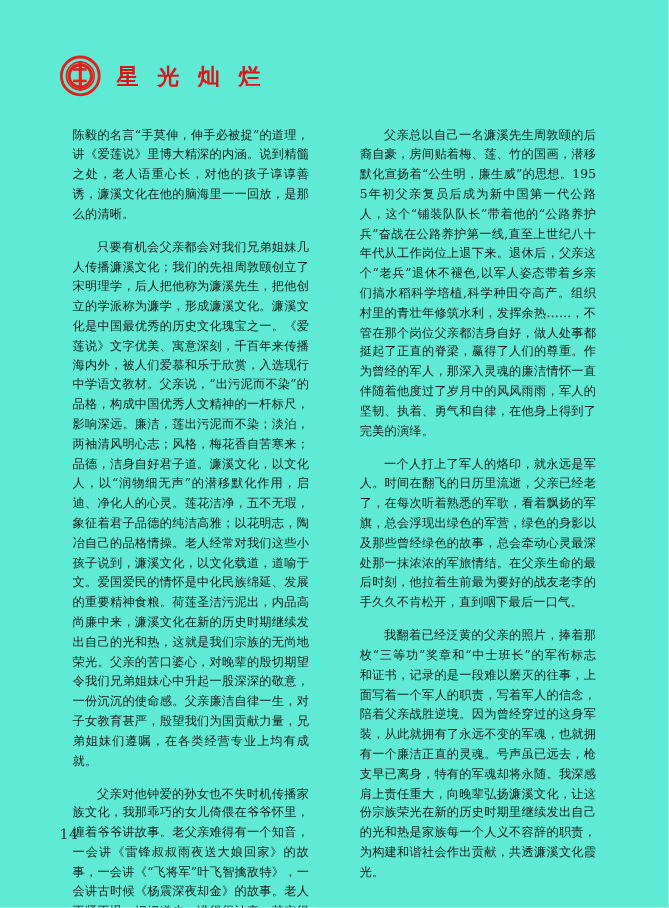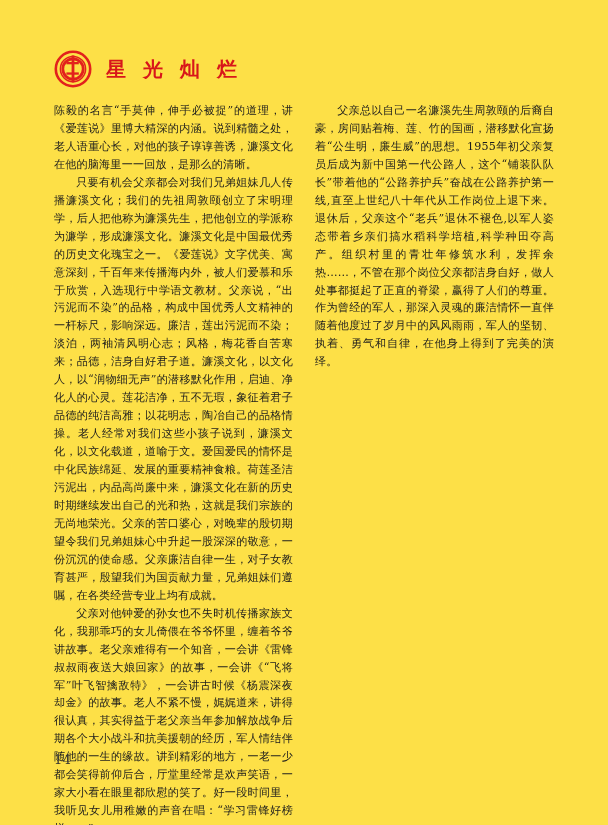--- a/index.html
+++ b/index.html
@@ -15,21 +15,21 @@
     overflow: hidden;
     position: relative;
   }
 
   .page {
     position: absolute;
     left: 0;
     top: 0;
     width: 608px;
     height: 825px;
-    background: #fde047;
+    background: #5eead4;
     box-sizing: border-box;
   }
 
   
   .masthead {
     position: absolute;
     left: 54px;
     top: 46px;
     height: 46px;
     display: flex;
@@ -63,21 +63,21 @@
     width: 500px;
     display: flex;
     gap: 22px;
   }
   .col {
     width: 239px;
     flex: 0 0 239px;
   }
 
   .col p {
-    margin: 0;
+    margin: 12px;
     font-family: "DejaVu Serif", "Liberation Serif", serif;
     font-size: 11.1px;
     line-height: 17.95px;
     text-align: justify;
     text-justify: inter-ideograph;
     letter-spacing: 0.18px;
     color: #1c1c1c;
     word-break: break-all;
   }
   .col p.indent {
@@ -121,19 +121,21 @@
   <div class="columns">
 
     <div class="col">
       <p>陈毅的名言“手莫伸，伸手必被捉”的道理，讲《爱莲说》里博大精深的内涵。说到精髓之处，老人语重心长，对他的孩子谆谆善诱，濂溪文化在他的脑海里一一回放，是那么的清晰。</p>
       <p class="indent">只要有机会父亲都会对我们兄弟姐妹几人传播濂溪文化；我们的先祖周敦颐创立了宋明理学，后人把他称为濂溪先生，把他创立的学派称为濂学，形成濂溪文化。濂溪文化是中国最优秀的历史文化瑰宝之一。《爱莲说》文字优美、寓意深刻，千百年来传播海内外，被人们爱慕和乐于欣赏，入选现行中学语文教材。父亲说，“出污泥而不染”的品格，构成中国优秀人文精神的一杆标尺，影响深远。廉洁，莲出污泥而不染；淡泊，两袖清风明心志；风格，梅花香自苦寒来；品德，洁身自好君子道。濂溪文化，以文化人，以“润物细无声”的潜移默化作用，启迪、净化人的心灵。莲花洁净，五不无瑕，象征着君子品德的纯洁高雅；以花明志，陶冶自己的品格情操。老人经常对我们这些小孩子说到，濂溪文化，以文化载道，道喻于文。爱国爱民的情怀是中化民族绵延、发展的重要精神食粮。荷莲圣洁污泥出，内品高尚廉中来，濂溪文化在新的历史时期继续发出自己的光和热，这就是我们宗族的无尚地荣光。父亲的苦口婆心，对晚辈的殷切期望令我们兄弟姐妹心中升起一股深深的敬意，一份沉沉的使命感。父亲廉洁自律一生，对子女教育甚严，殷望我们为国贡献力量，兄弟姐妹们遵嘱，在各类经营专业上均有成就。</p>
       <p class="indent">父亲对他钟爱的孙女也不失时机传播家族文化，我那乖巧的女儿倚偎在爷爷怀里，缠着爷爷讲故事。老父亲难得有一个知音，一会讲《雷锋叔叔雨夜送大娘回家》的故事，一会讲《“飞将军”叶飞智擒敌特》，一会讲古时候《杨震深夜却金》的故事。老人不紧不慢，娓娓道来，讲得很认真，其实得益于老父亲当年参加解放战争后期各个大小战斗和抗美援朝的经历，军人情结伴随他的一生的缘故。讲到精彩的地方，一老一少都会笑得前仰后合，厅堂里经常是欢声笑语，一家大小看在眼里都欣慰的笑了。好一段时间里，我听见女儿用稚嫩的声音在唱：“学习雷锋好榜样……”</p>
     </div>
 
     <div class="col">
       <p class="indent">父亲总以自己一名濂溪先生周敦颐的后裔自豪，房间贴着梅、莲、竹的国画，潜移默化宣扬着“公生明，廉生威”的思想。1955年初父亲复员后成为新中国第一代公路人，这个“铺装队队长”带着他的“公路养护兵”奋战在公路养护第一线,直至上世纪八十年代从工作岗位上退下来。退休后，父亲这个“老兵”退休不褪色,以军人姿态带着乡亲们搞水稻科学培植,科学种田夺高产。组织村里的青壮年修筑水利，发挥余热……，不管在那个岗位父亲都洁身自好，做人处事都挺起了正直的脊梁，赢得了人们的尊重。作为曾经的军人，那深入灵魂的廉洁情怀一直伴随着他度过了岁月中的风风雨雨，军人的坚韧、执着、勇气和自律，在他身上得到了完美的演绎。</p>
+      <p class="indent">一个人打上了军人的烙印，就永远是军人。时间在翻飞的日历里流逝，父亲已经老了，在每次听着熟悉的军歌，看着飘扬的军旗，总会浮现出绿色的军营，绿色的身影以及那些曾经绿色的故事，总会牵动心灵最深处那一抹浓浓的军旅情结。在父亲生命的最后时刻，他拉着生前最为要好的战友老李的手久久不肯松开，直到咽下最后一口气。</p>
+      <p class="indent">我翻着已经泛黄的父亲的照片，捧着那枚“三等功”奖章和“中士班长”的军衔标志和证书，记录的是一段难以磨灭的往事，上面写着一个军人的职责，写着军人的信念，陪着父亲战胜逆境。因为曾经穿过的这身军装，从此就拥有了永远不变的军魂，也就拥有一个廉洁正直的灵魂。号声虽已远去，枪支早已离身，特有的军魂却将永随。我深感肩上责任重大，向晚辈弘扬濂溪文化，让这份宗族荣光在新的历史时期里继续发出自己的光和热是家族每一个人义不容辞的职责，为构建和谐社会作出贡献，共透濂溪文化霞光。</p>
     </div>
 
   </div>
 
   <div class="folio">14</div>
 
 </div>
 
 </body></html>

